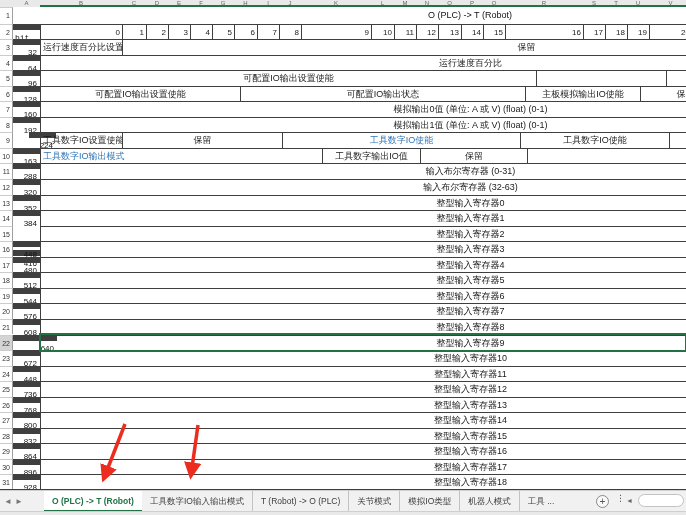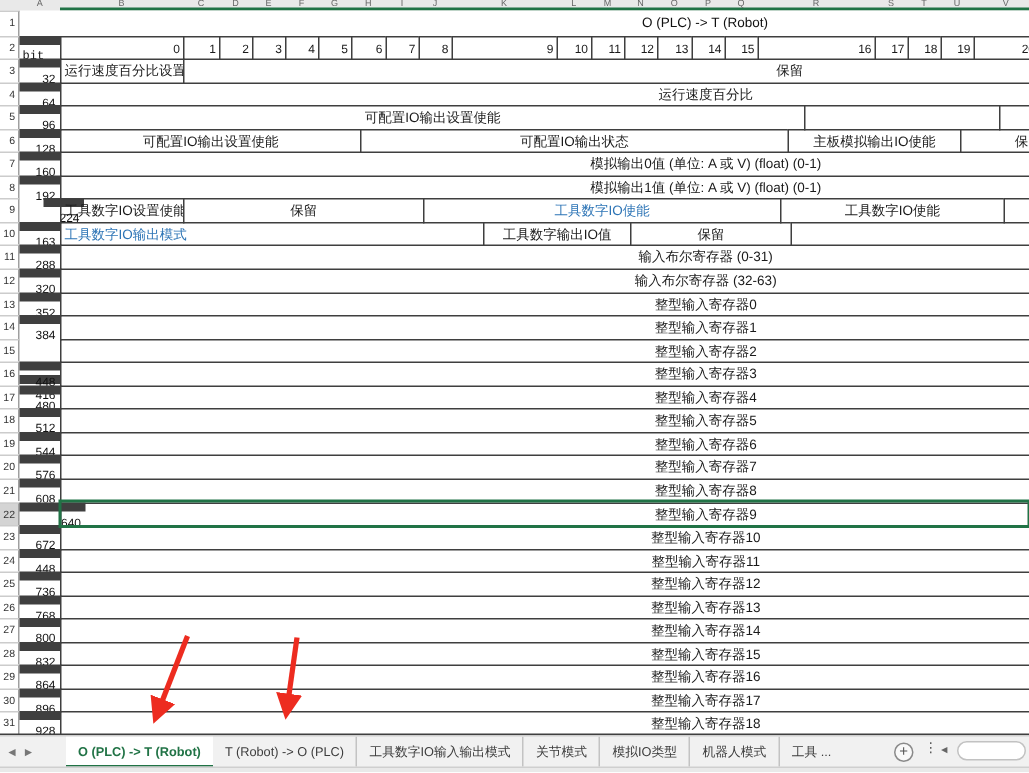--- a/index.html
+++ b/index.html
@@ -195,22 +195,22 @@
     </div>
 
   <div id="bottomline" style="top: 489px;"></div>
 
   <div id="selbox" style="left: 39px; top: 333px; width: 648px; height: 18.55px; border: 2px solid rgb(33, 115, 70);"></div>
 
   <div id="tabbar">
     <div id="tabnav"><span>◄</span><span>►</span></div>
     <div id="tabs">
         <div class="tab active" style="color: rgb(33, 115, 70); box-shadow: rgb(33, 115, 70) 0px -2px 0px inset;">O (PLC) -&gt; T (Robot)</div>
+        <div class="tab inactive">工具数字IO输入输出模式</div>
         <div class="tab inactive">T (Robot) -&gt; O (PLC)</div>
-        <div class="tab inactive">工具数字IO输入输出模式</div>
         <div class="tab inactive">关节模式</div>
         <div class="tab inactive">模拟IO类型</div>
         <div class="tab inactive">机器人模式</div>
         <div class="tab inactive">工具 ...</div>
       </div>
     <div id="addsheet" style="left:596px;">+</div>
     <div id="moredots" style="left:616px;">⋮</div>
     <div id="hscroll-arrow" style="left:626px;">◄</div>
     <div id="hscroll-track" style="left:638px;width:46px;"></div>
   </div>

